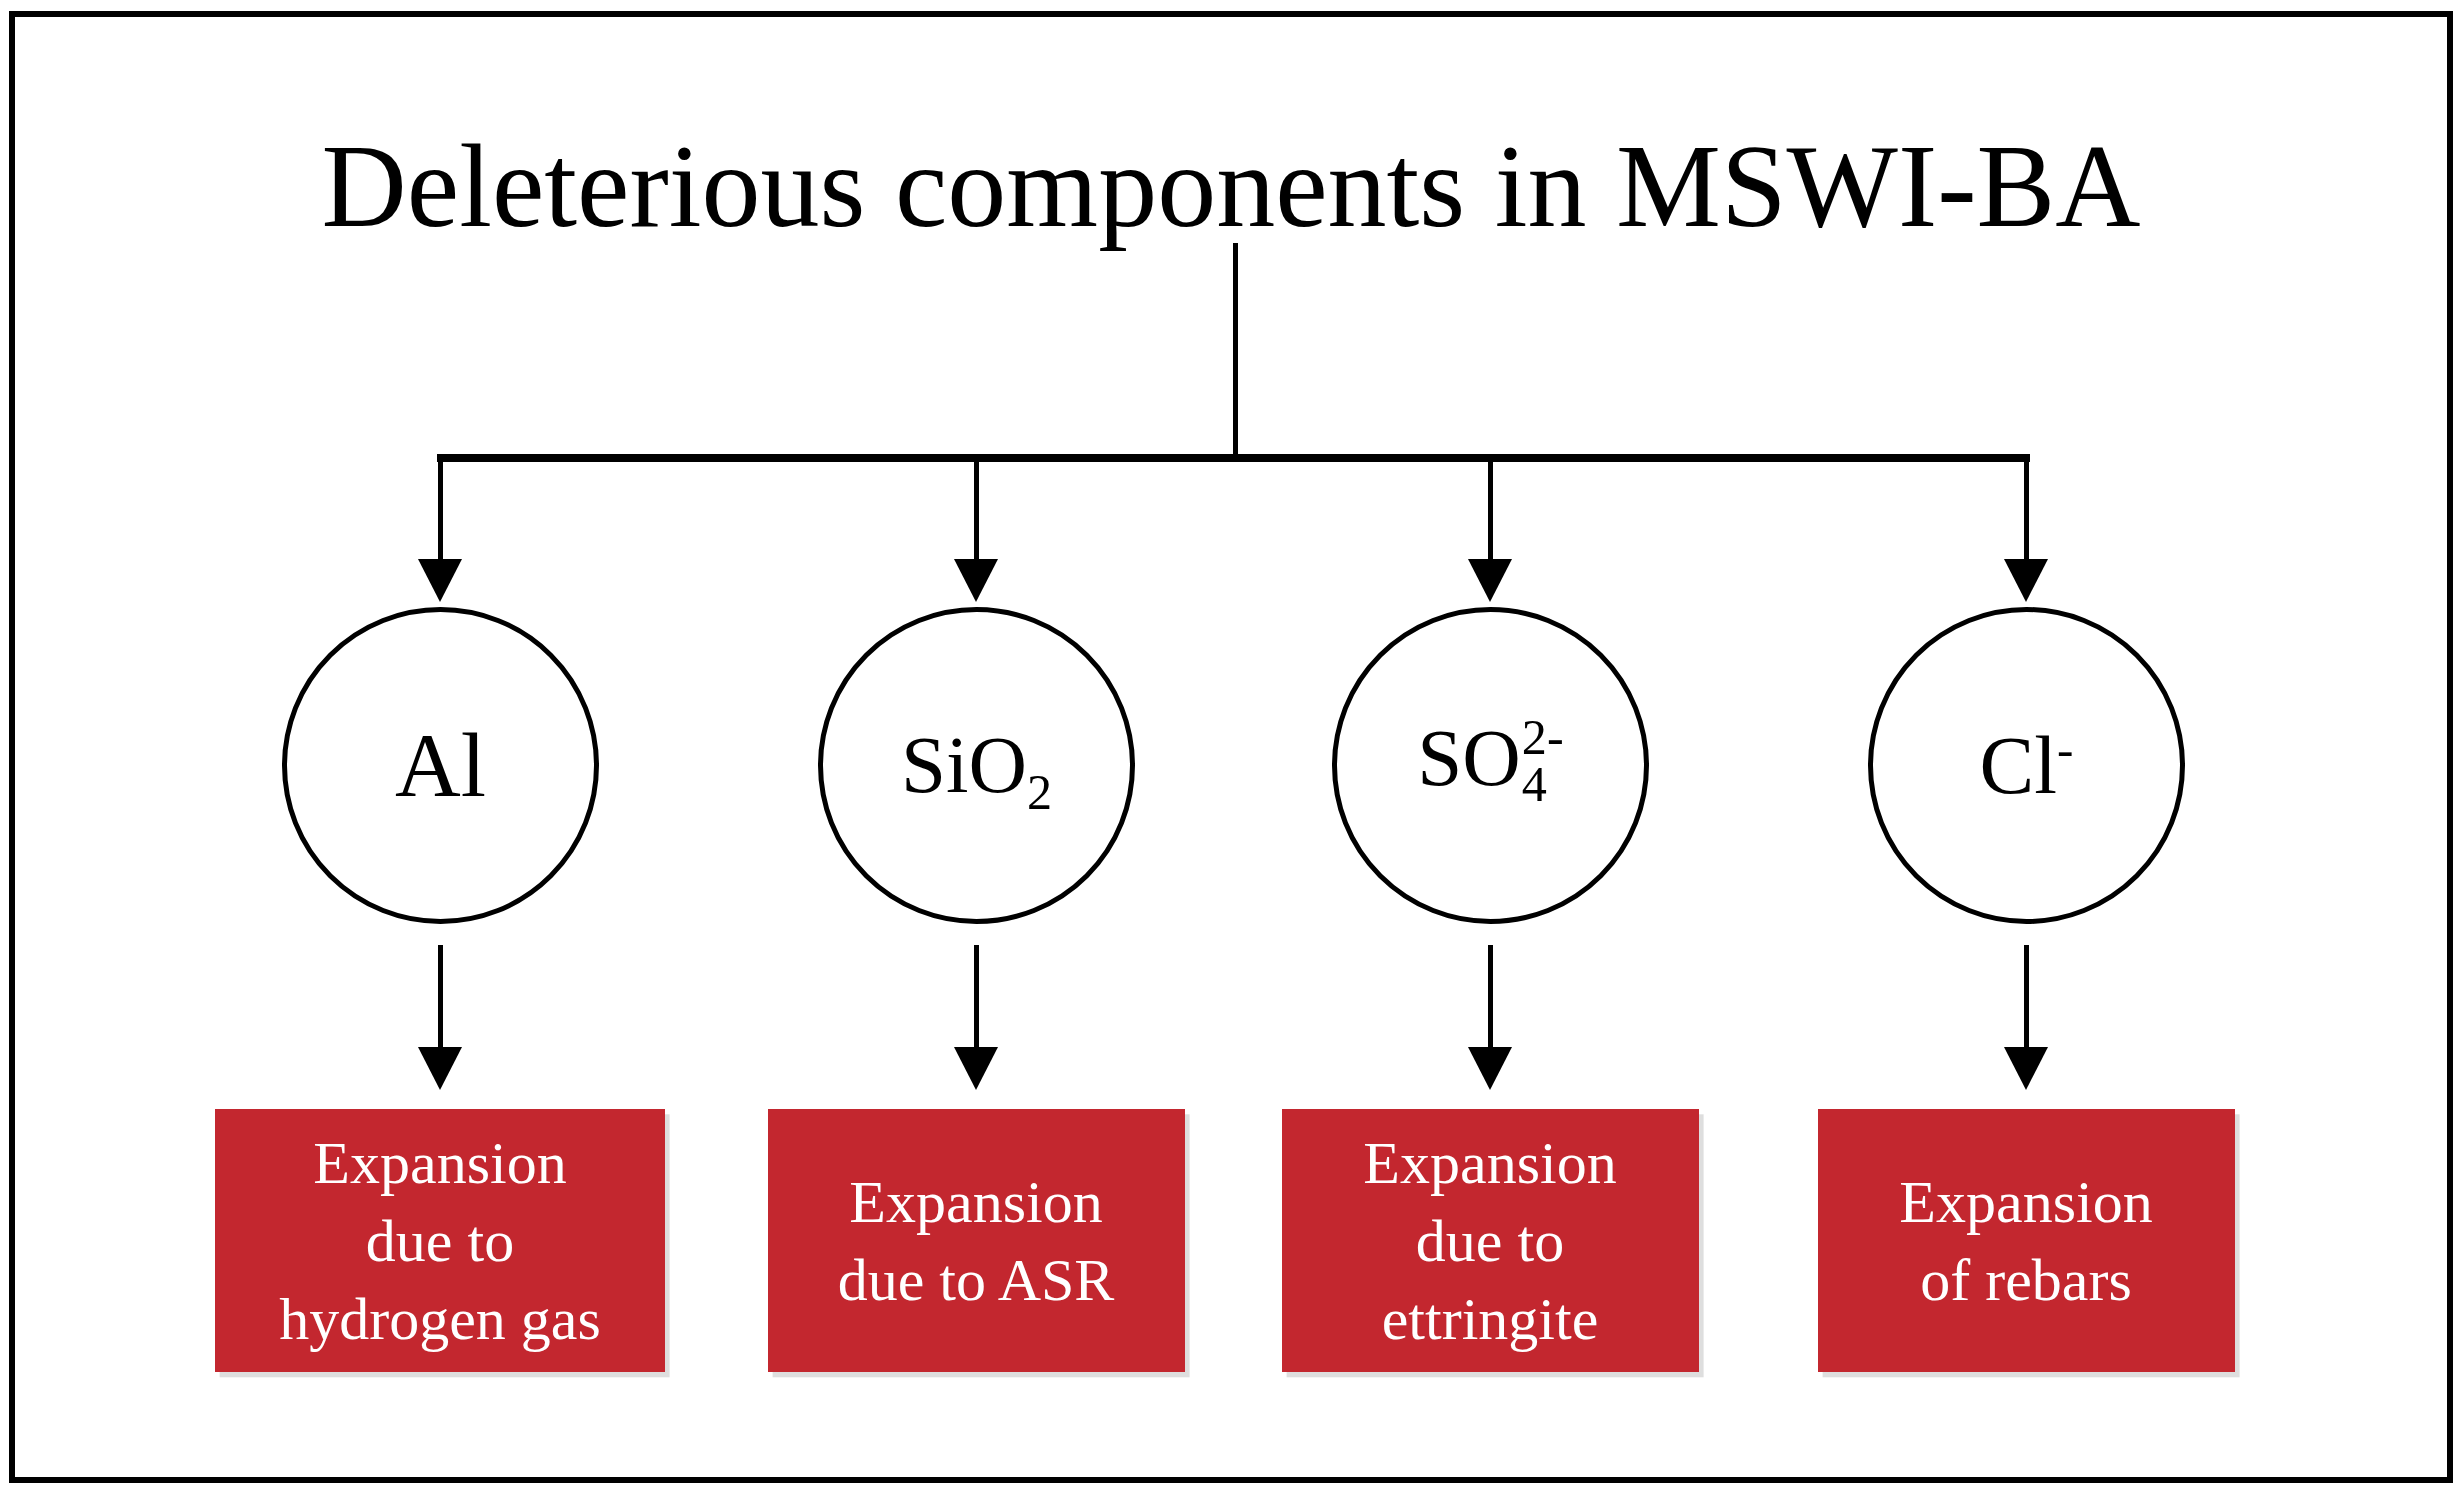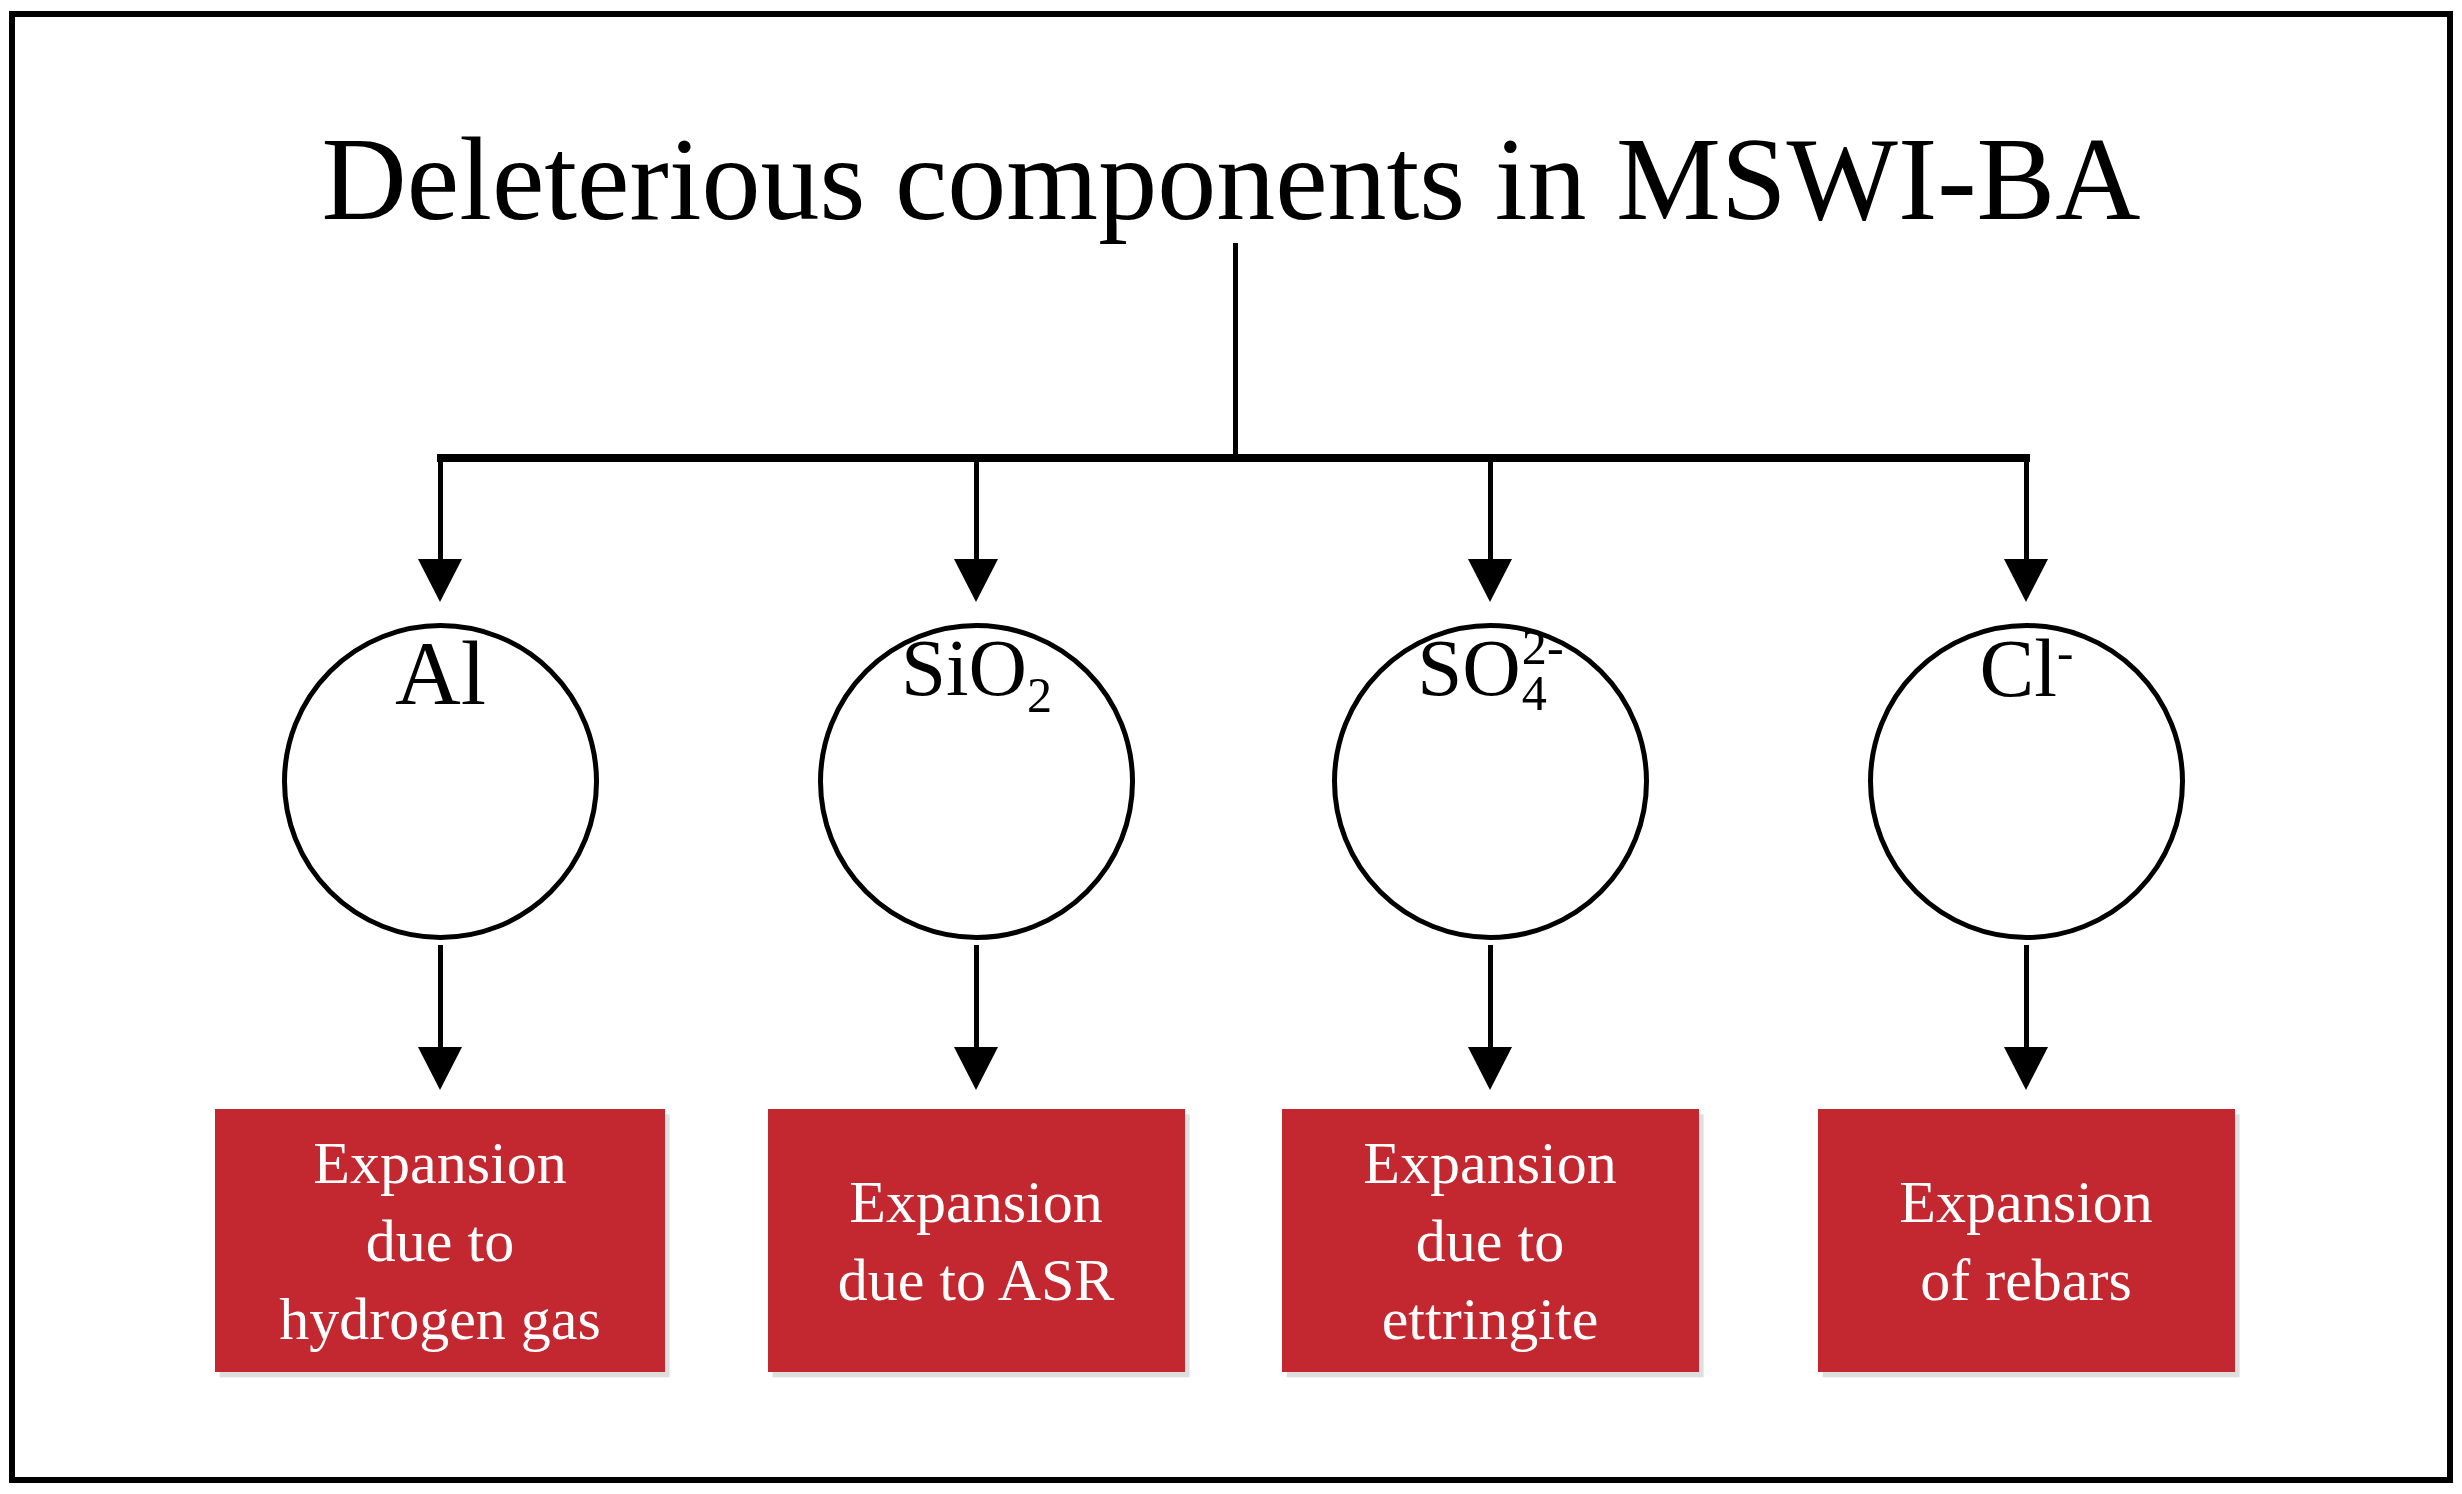--- a/index.html
+++ b/index.html
@@ -9,21 +9,21 @@
     font-family:"Liberation Serif","DejaVu Serif",serif;
     position:relative;
     overflow:hidden;
   }
   .frame {
     position:absolute; left:9px; top:10.7px; right:9px; bottom:10.7px;
     border:6.8px solid var(--ink,#000);
     background:#fff;
   }
   .title {
-    position:absolute; top:118px; left:0; width:100%;
+    position:absolute; top:125px; left:0; width:100%;
     text-align:center;
     font-size:118px; line-height:1.05;
     color:var(--ink,#000);
     white-space:nowrap;
   }
   
   .c0 { --cx:440px;  --bw:450px; --ff:91px; }
   .c1 { --cx:976px; --bw:417px; --ff:81px; }
   .c2 { --cx:1490px; --bw:417px; --ff:81px; }
   .c3 { --cx:2026px; --bw:417px; --ff:82px; }
@@ -46,26 +46,26 @@
   .arrowhead {
     position:absolute; width:0; height:0;
     border-left:22px solid transparent;
     border-right:22px solid transparent;
     border-top:43px solid var(--ink,#000);
     left:calc(var(--cx) - 22px);
   }
   .head1 { top:559px; }
   .head2 { top:1047px; }
   .circle {
-    position:absolute; top:623px;
+    position:absolute; top:607px;
     left:calc(var(--cx) - 158px);
     width:317px; height:317px; box-sizing:border-box;
     border:5.3px solid var(--ink,#000); border-radius:50%;
     background:#fff;
-    display:flex; justify-content:center;
+    display:flex; align-items:center; justify-content:center;
   }
   .formula {
     font-size:var(--ff,84px); line-height:1; color:var(--ink,#000);
     white-space:nowrap;
   }
   .formula sub { font-size:0.62em; line-height:0; }
   .formula sup { font-size:0.60em; line-height:0; vertical-align:0.55em; }
   .stack {
     display:inline-flex; flex-direction:column; align-items:flex-start;
     font-size:0.62em; line-height:0.92; vertical-align:middle;

